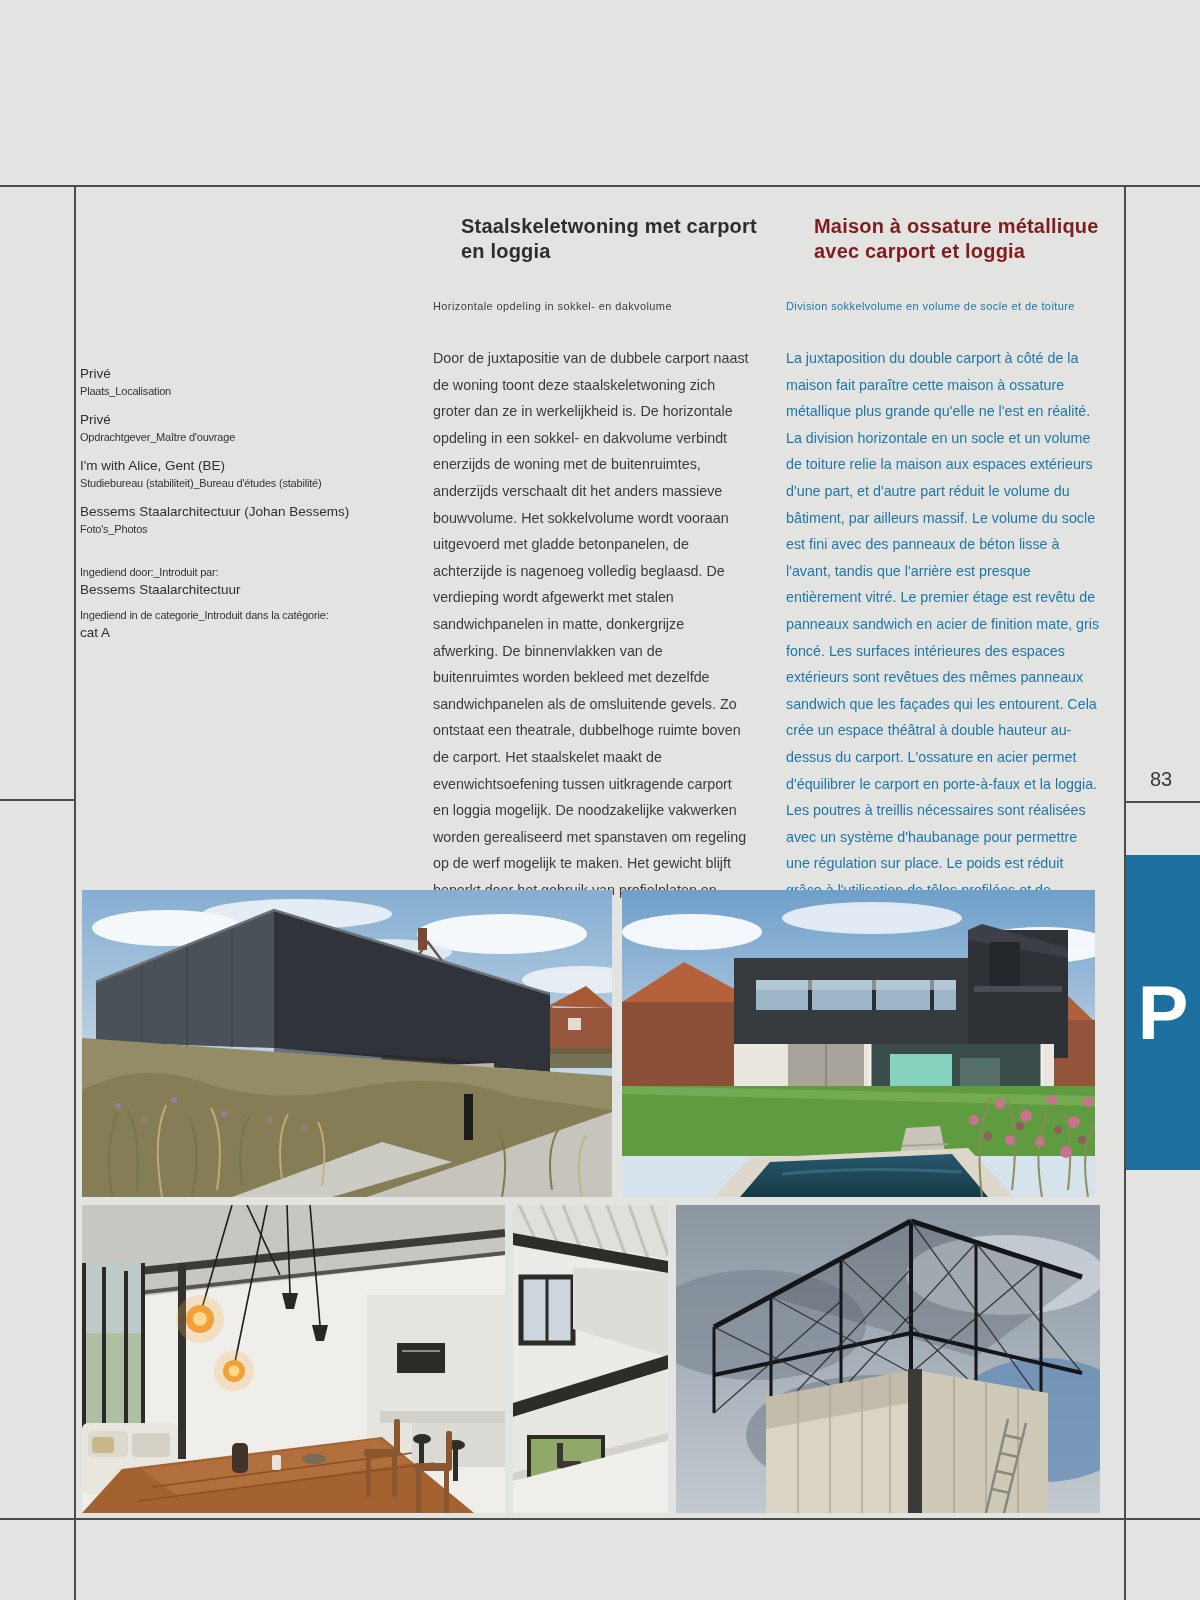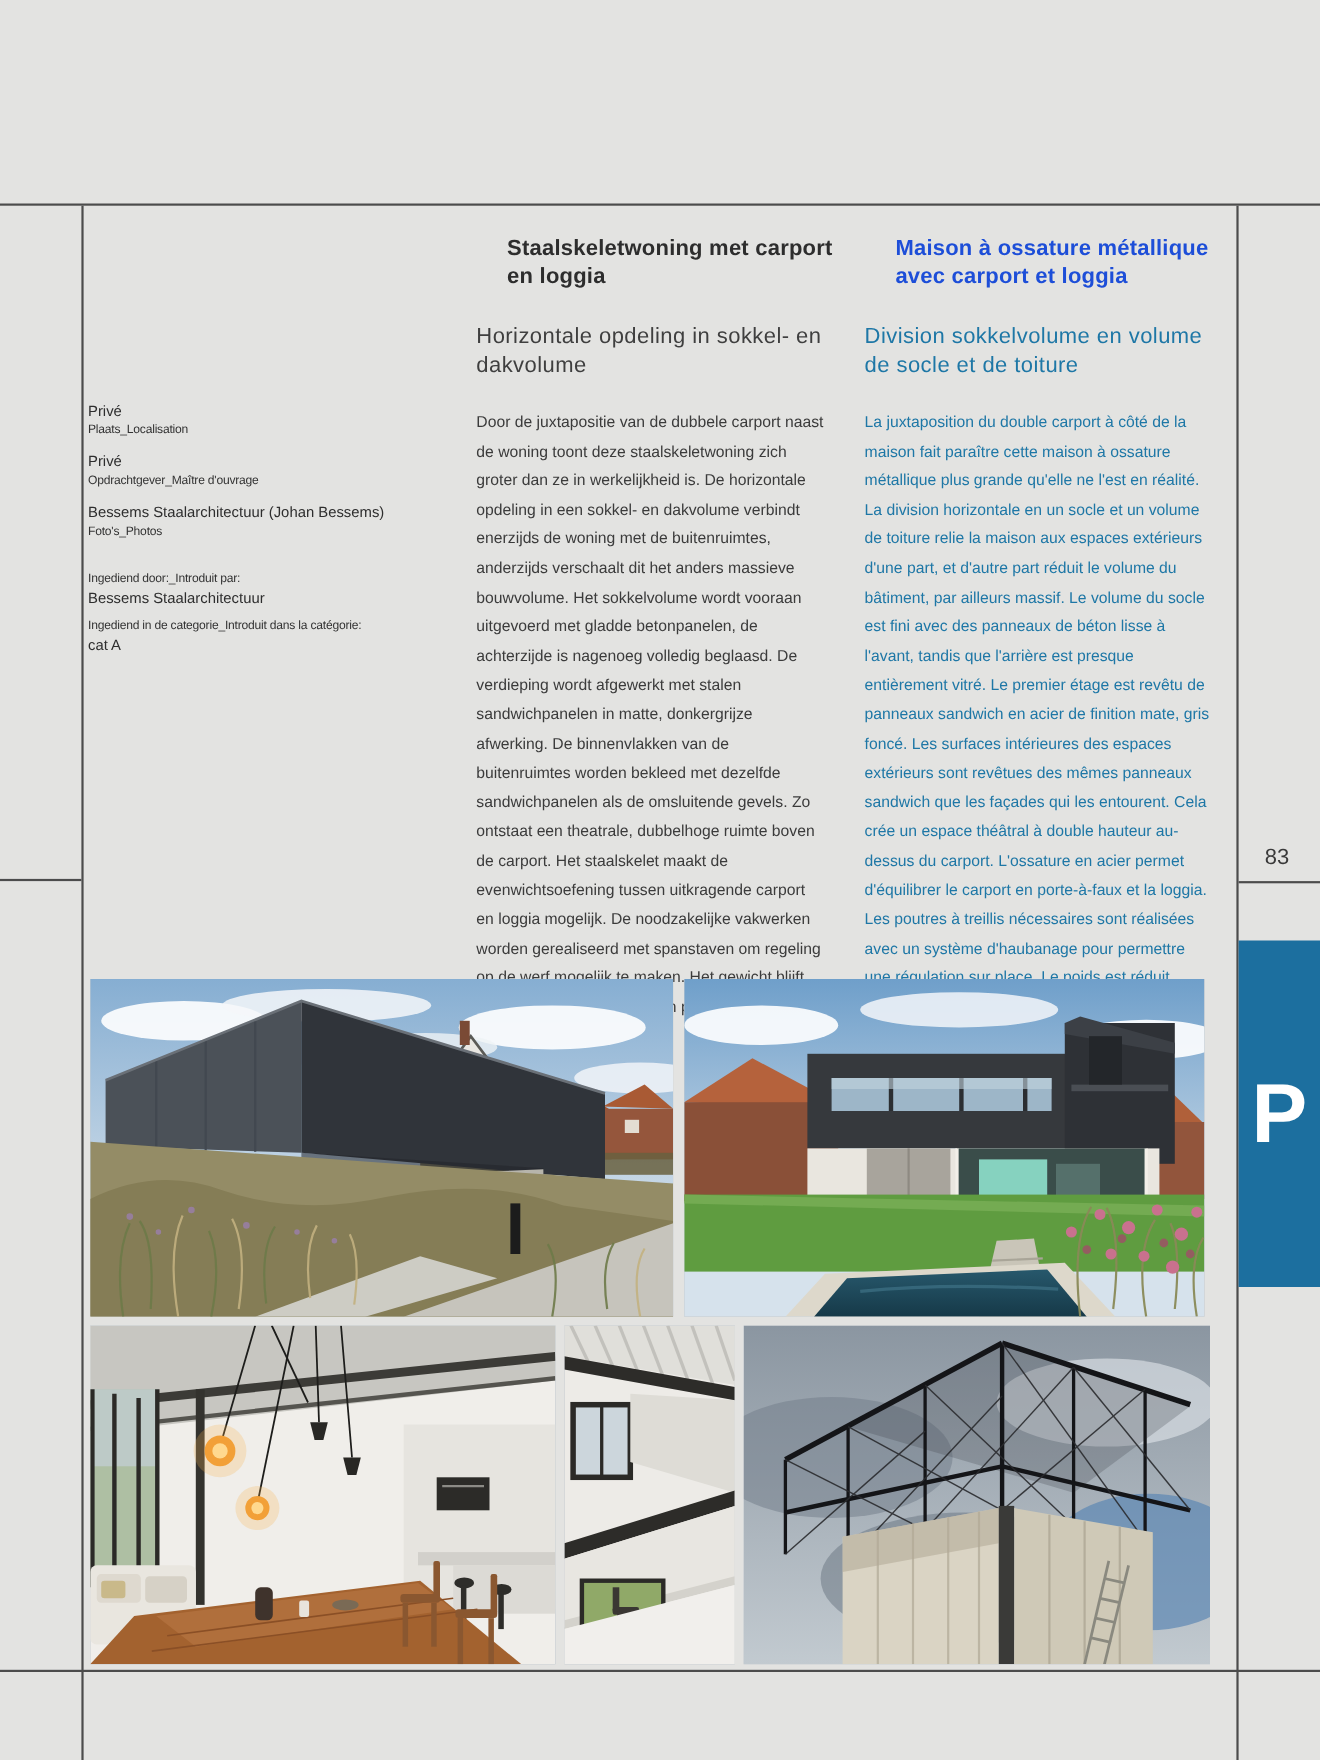--- a/index.html
+++ b/index.html
@@ -34,23 +34,23 @@
   .meta-value{font-size:13.5px;line-height:20px;}
   .meta-label{font-size:11px;line-height:15px;letter-spacing:-0.2px;color:#333;}
   .submission{margin-top:28px;}
   .sub-entry{margin-bottom:8px;}
 
   
   .col{position:absolute;top:214px;width:330px;}
   .col-nl{left:433px;}
   .col-fr{left:786px;}
   .art-title{font-size:20px;font-weight:bold;line-height:25px;color:#2d2d2d;letter-spacing:0.2px;margin-left:28px;}
-  .art-subtitle{margin-top:29px;font-size:20px;line-height:26px;color:#3f3f3f;letter-spacing:0.4px;}
+  .art-subtitle{margin-top:29px;font-size:11px;line-height:26px;color:#3f3f3f;letter-spacing:0.4px;}
   .art-body{margin-top:26px;font-size:14.3px;line-height:26.6px;color:#3b3b3b;width:316px;}
-  .col-fr .art-title{color:#1d4ed8;}
+  .col-fr .art-title{color:#7f1d1d;}
   .col-fr .art-subtitle{color:#1e77a6;}
   .col-fr .art-body{color:#1e77a6;}
 
   
   .photo{position:absolute;overflow:hidden;background:#bfc6cc;}
   .photo svg{display:block;width:100%;height:100%;}
   #photo1{left:82px;top:890px;width:530px;height:307px;}
   #photo2{left:622px;top:890px;width:473px;height:307px;}
   #photo3{left:82px;top:1205px;width:423px;height:308px;}
   #photo4{left:513px;top:1205px;width:155px;height:308px;}
@@ -74,20 +74,24 @@
   </div>
 
   <div class="credits">
     <div class="meta-entry">
       <div class="meta-value">Privé</div>
       <div class="meta-label">Plaats_Localisation</div>
     </div>
     <div class="meta-entry">
       <div class="meta-value">Privé</div>
       <div class="meta-label">Opdrachtgever_Maître d'ouvrage</div>
+    </div>
+    <div class="meta-entry">
+      <div class="meta-value">I'm with Alice, Gent (BE)</div>
+      <div class="meta-label">Studiebureau (stabiliteit)_Bureau d'études (stabilité)</div>
     </div>
     <div class="meta-entry">
       <div class="meta-value">Bessems Staalarchitectuur (Johan Bessems)</div>
       <div class="meta-label">Foto's_Photos</div>
     </div>
     <div class="submission">
       <div class="sub-entry">
         <div class="meta-label">Ingediend door:_Introduit par:</div>
         <div class="meta-value">Bessems Staalarchitectuur</div>
       </div>

